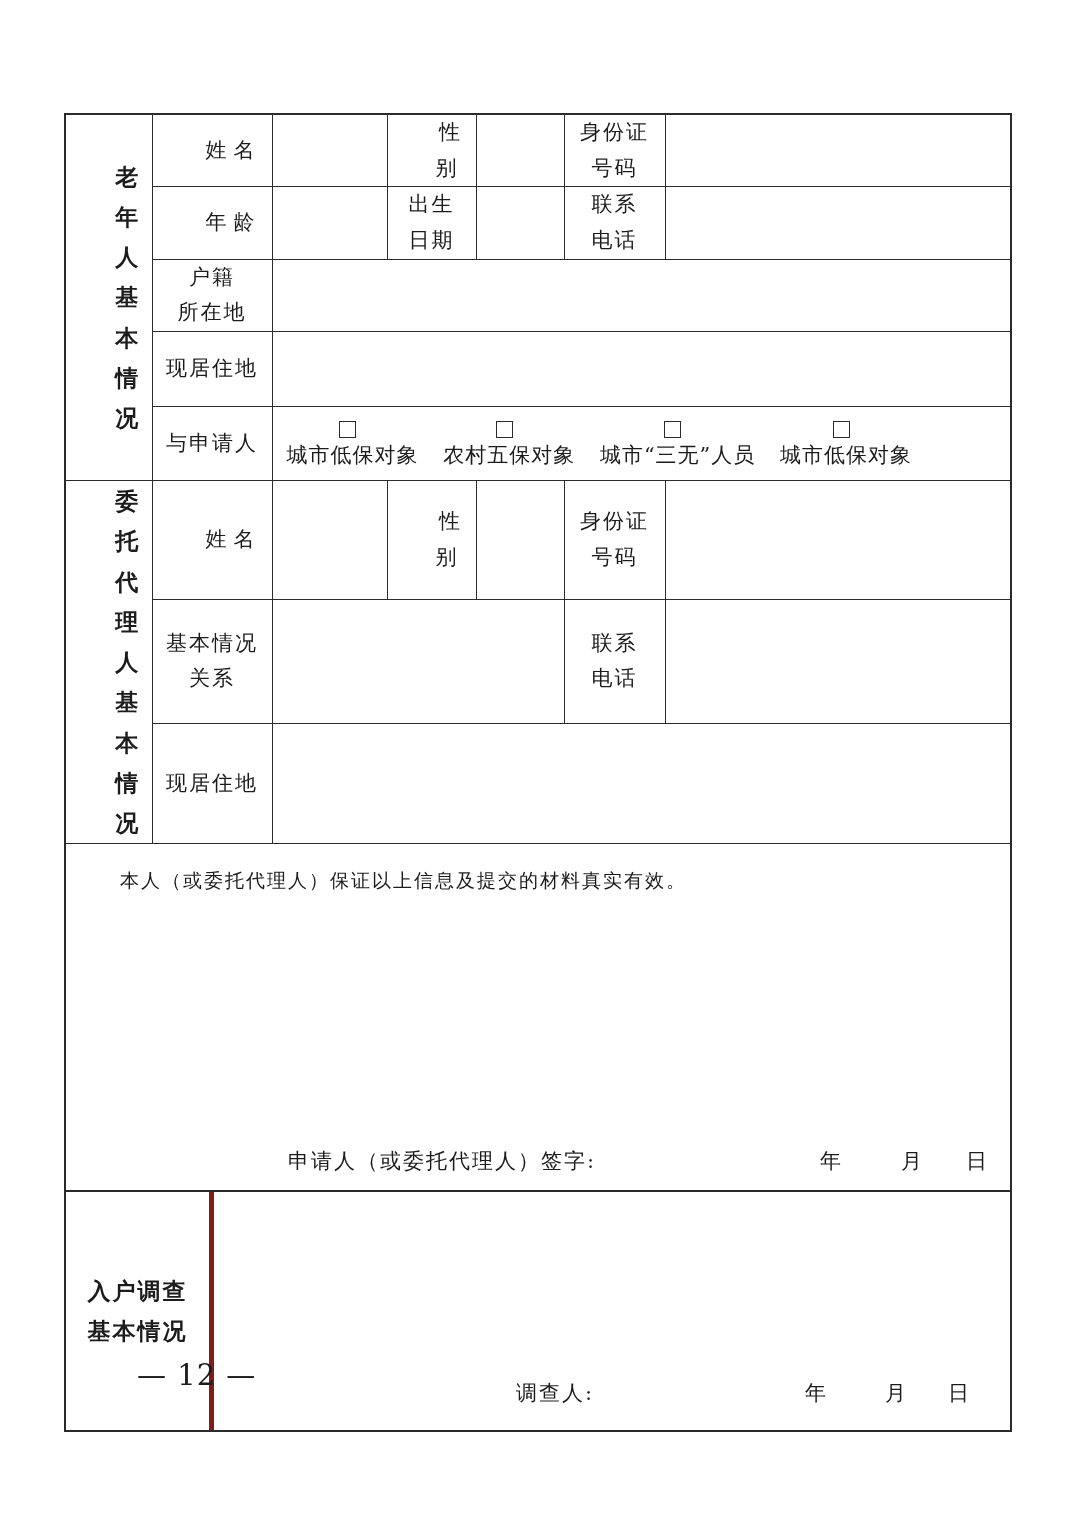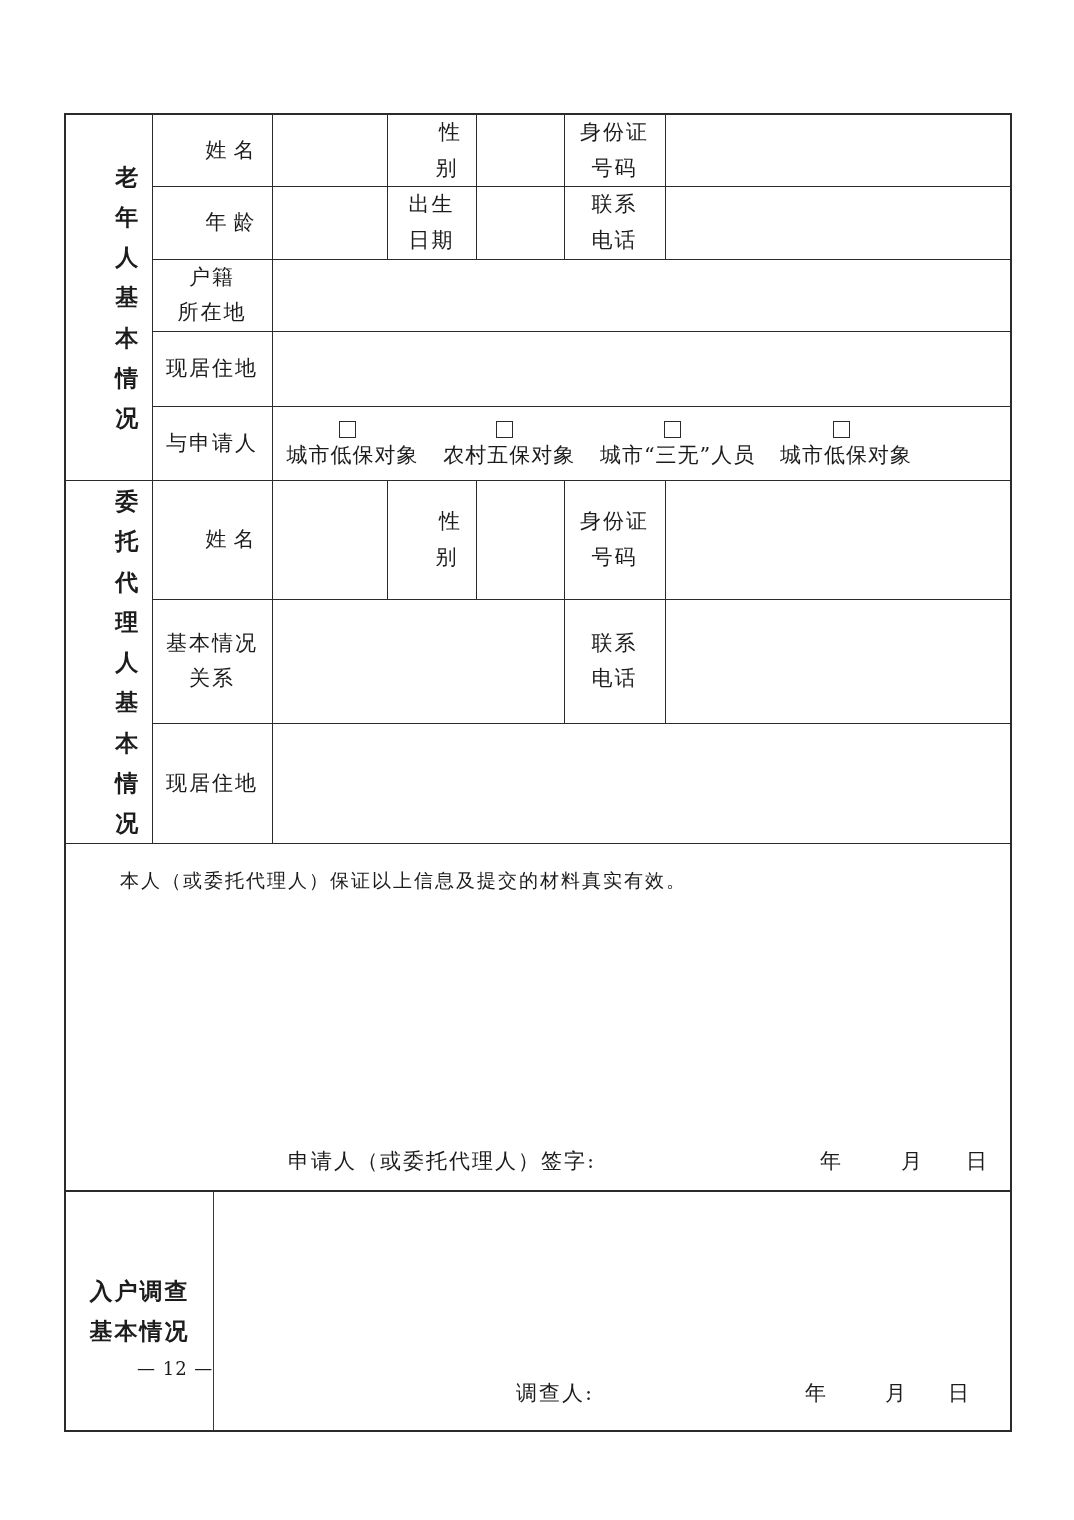--- a/index.html
+++ b/index.html
@@ -44,36 +44,36 @@
   .sign-line { position:absolute; left:0; right:0; bottom:14px; height:32px; font-size:21px; }
   .sign-line span { position:absolute; white-space:nowrap; letter-spacing:2px; }
   .sig-label { left:222px; }
   .sig-year  { left:754px; }
   .sig-month { left:835px; }
   .sig-day   { left:900px; }
 
   td.survey-cell { padding:0; border-top:2px solid #2b2b2b; }
   .survey-inner { display:flex; height:100%; min-height:238px; }
   .survey-title {
-    width:148px; flex:0 0 148px; border-right:1px solid #7f1d1d;
+    width:148px; flex:0 0 148px; border-right:5px solid #7f1d1d;
     display:flex; align-items:center; justify-content:center;
     font-weight:700; font-size:23px; white-space:pre-line;
     letter-spacing:2px; line-height:1.75; text-align:center;
   }
   .survey-content { flex:1 1 auto; position:relative; }
   .inv-line { position:absolute; left:0; right:0; bottom:22px; height:32px; font-size:21px; text-align:left; }
   .inv-line span { position:absolute; white-space:nowrap; letter-spacing:2px; }
   .inv-label { left:302px; }
   .inv-year  { left:591px; }
   .inv-month { left:671px; }
   .inv-day   { left:734px; }
 
   .page-number {
     position:absolute; left:137px; top:1358px;
-    font-size:18px; letter-spacing:1px; color:#1c1c1c;
+    font-size:29px; letter-spacing:1px; color:#1c1c1c;
   }
 </style>
 </head>
 <body>
 
 <div class="page">
 
   <table class="form-table">
     <colgroup>
       <col style="width:87px">

